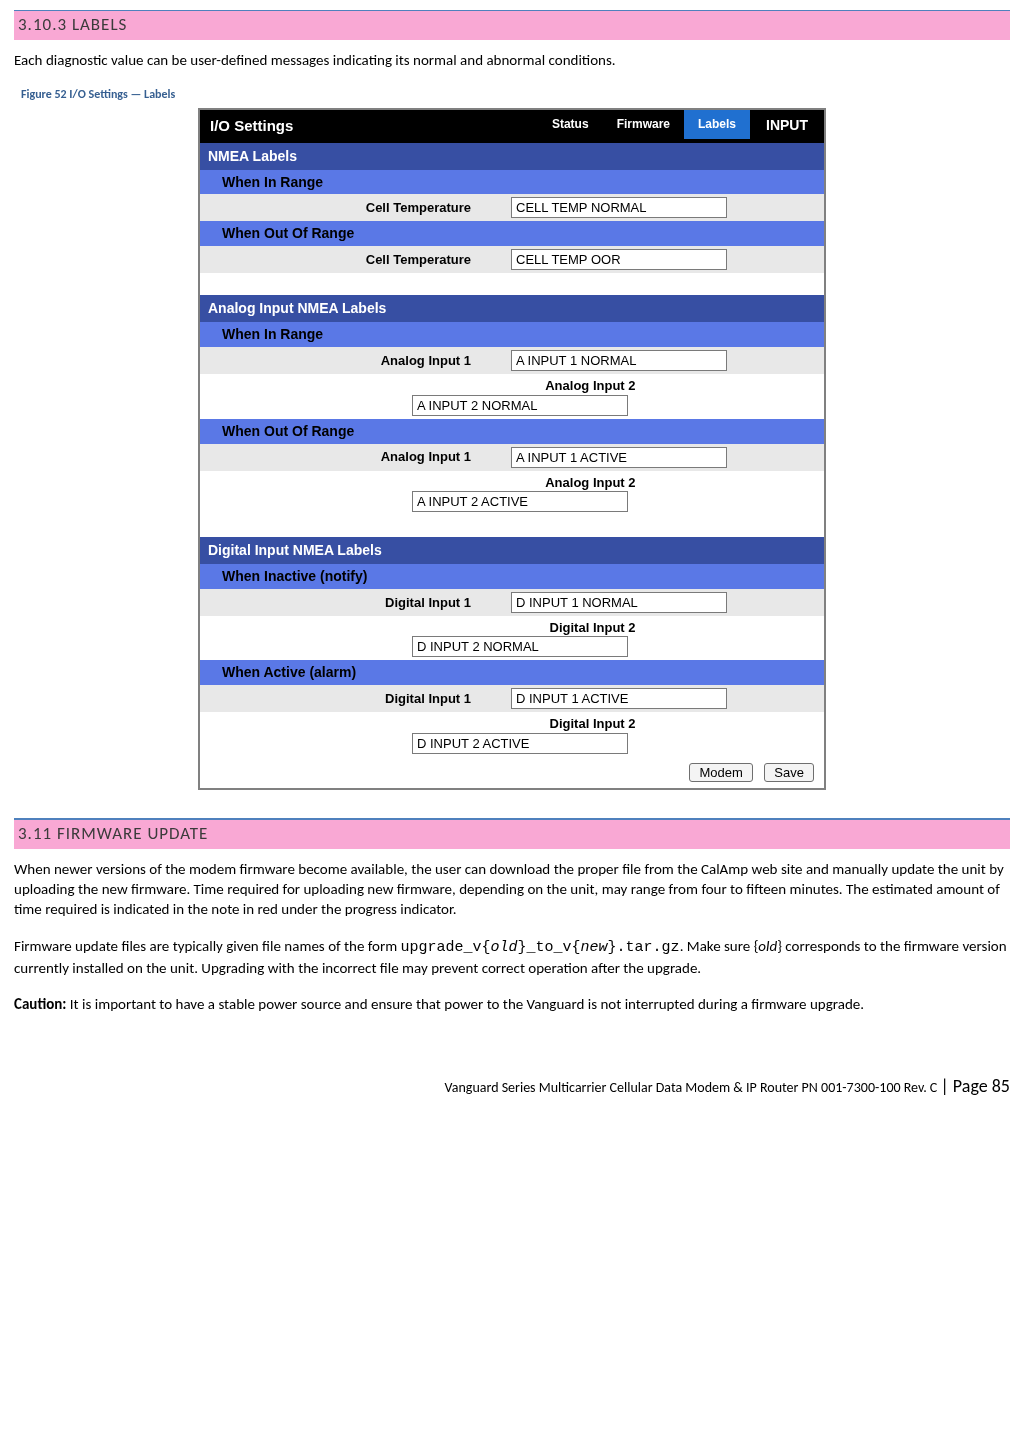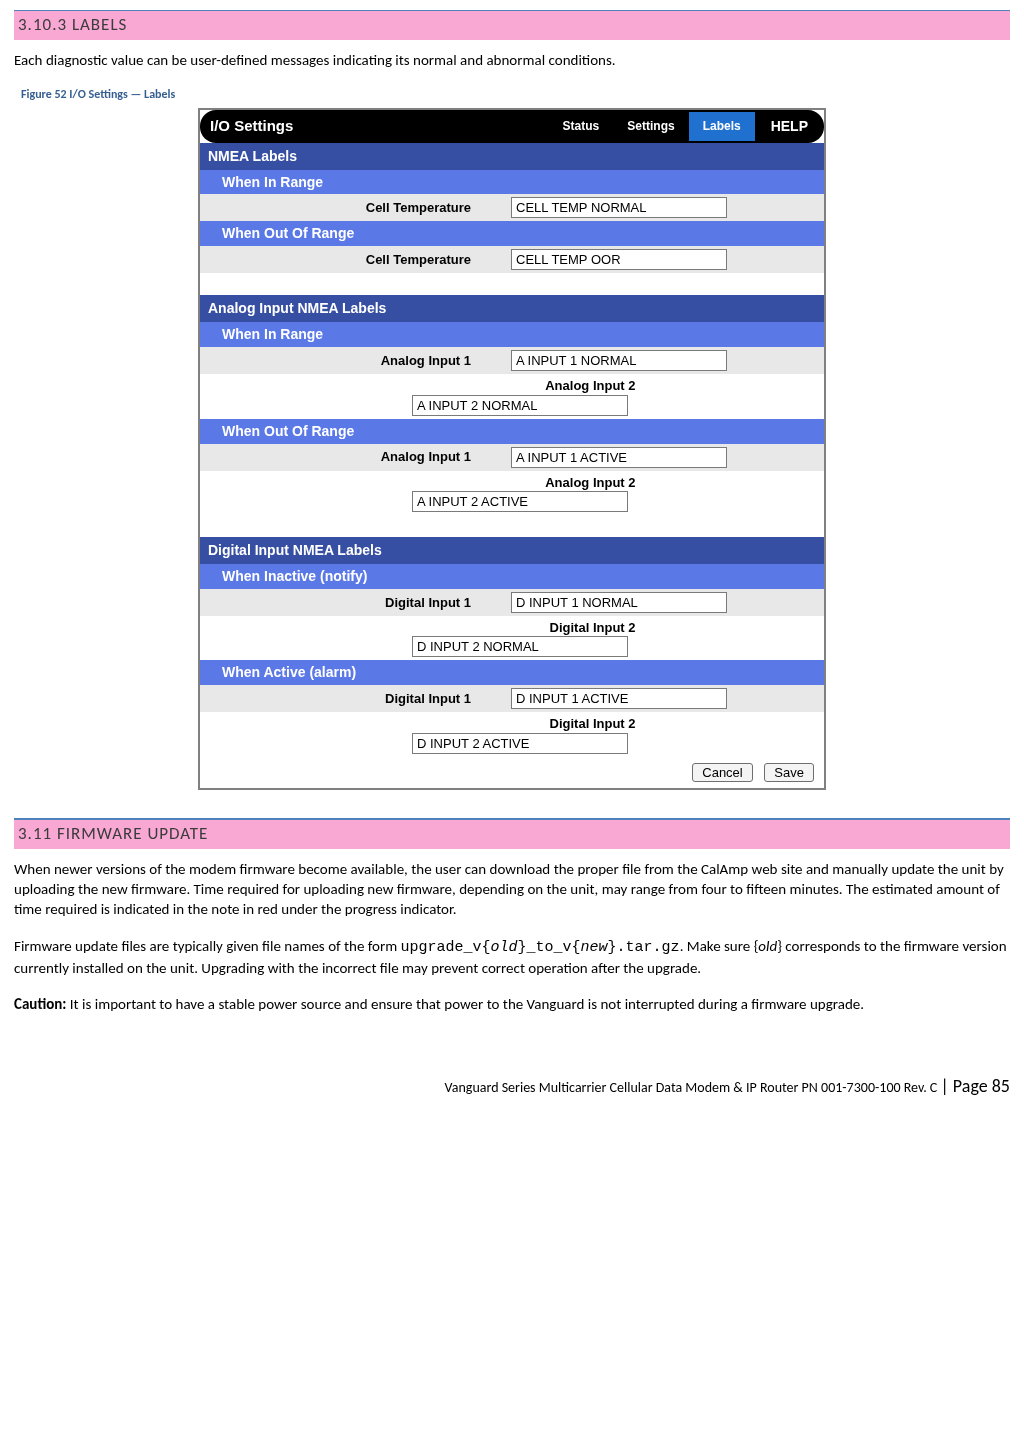--- a/index.html
+++ b/index.html
@@ -40,22 +40,21 @@
     width: 628px;
     text-align: left;
     font-family: Verdana, Arial, sans-serif;
     font-size: 13px;
   }
   .titlebar {
     display: flex;
     background: #000;
     color: #fff;
     font-weight: bold;
-    align-items: center;
-    border-radius: 16px;
+    align-items: flex-start;
   }
   .titlebar-title {
     flex: 1;
     padding: 6px 10px;
     font-size: 15px;
   }
   .titlebar-tab {
     padding: 6px 14px;
     font-size: 12px;
     text-align: center;
@@ -73,21 +72,21 @@
   }
   .group-header {
     background: #374fa3;
     color: #fff;
     font-weight: bold;
     padding: 4px 8px;
     font-size: 14px;
   }
   .sub-header {
     background: #5a78e6;
-    color: #ffffff;
+    color: #000000;
     font-weight: bold;
     padding: 3px 8px 3px 22px;
     font-size: 14px;
   }
   .field-row {
     display: flex;
     align-items: center;
     background: #e8e8e8;
     padding: 3px 0;
   }
@@ -141,23 +140,23 @@
 
 <div class="section-heading sub-heading">3.10.3  LABELS</div>
 <p class="para">Each diagnostic value can be user-defined messages indicating its normal and abnormal conditions.</p>
 <div class="fig-caption">Figure 52 I/O Settings — Labels</div>
 
 <div class="panel-wrap">
   <div class="panel">
     <div class="titlebar">
       <div class="titlebar-title">I/O Settings</div>
       <div class="titlebar-tab">Status</div>
-      <div class="titlebar-tab">Settings</div>
+      <div class="titlebar-tab">Firmware</div>
       <div class="titlebar-tab active">Labels</div>
-      <div class="titlebar-help">HELP</div>
+      <div class="titlebar-help">INPUT</div>
     </div>
 
     
     <div class="group-header">NMEA Labels</div>
     <div class="sub-header">When In Range</div>
     <div class="field-row">
       <div class="field-label">Cell Temperature</div>
       <div class="field-input"><input type="text" value="CELL TEMP NORMAL" style=""></div>
     </div>
     <div class="sub-header">When Out Of Range</div>
@@ -204,21 +203,21 @@
     <div class="field-row">
       <div class="field-label">Digital Input 1</div>
       <div class="field-input"><input type="text" value="D INPUT 1 ACTIVE" style=""></div>
     </div>
     <div class="field-row alt">
       <div class="field-label">Digital Input 2</div>
       <div class="field-input"><input type="text" value="D INPUT 2 ACTIVE" style=""></div>
     </div>
 
     <div class="button-row">
-      <button>Cancel</button>
+      <button>Modem</button>
       <button>Save</button>
     </div>
   </div>
 </div>
 
 <div class="section-heading">3.11   FIRMWARE  UPDATE</div>
 <p class="para">When newer versions of the modem firmware become available, the user can download the proper file from the CalAmp web site and manually update the unit by uploading the new firmware. Time required for uploading new firmware, depending on the unit, may range from four to fifteen minutes. The estimated amount of time required is indicated in the note in red under the progress indicator.</p>
 <p class="para">
   <span>Firmware update files are typically given file names of the form </span><span class="mono">upgrade_v{</span><span class="mono italic">old</span><span class="mono">}_to_v{</span><span class="mono italic">new</span><span class="mono">}.tar.gz</span><span>. Make sure {</span><span class="italic">old</span><span>} corresponds to the firmware version currently installed on the unit. Upgrading with the incorrect file may prevent correct operation after the upgrade.</span>
 </p>

